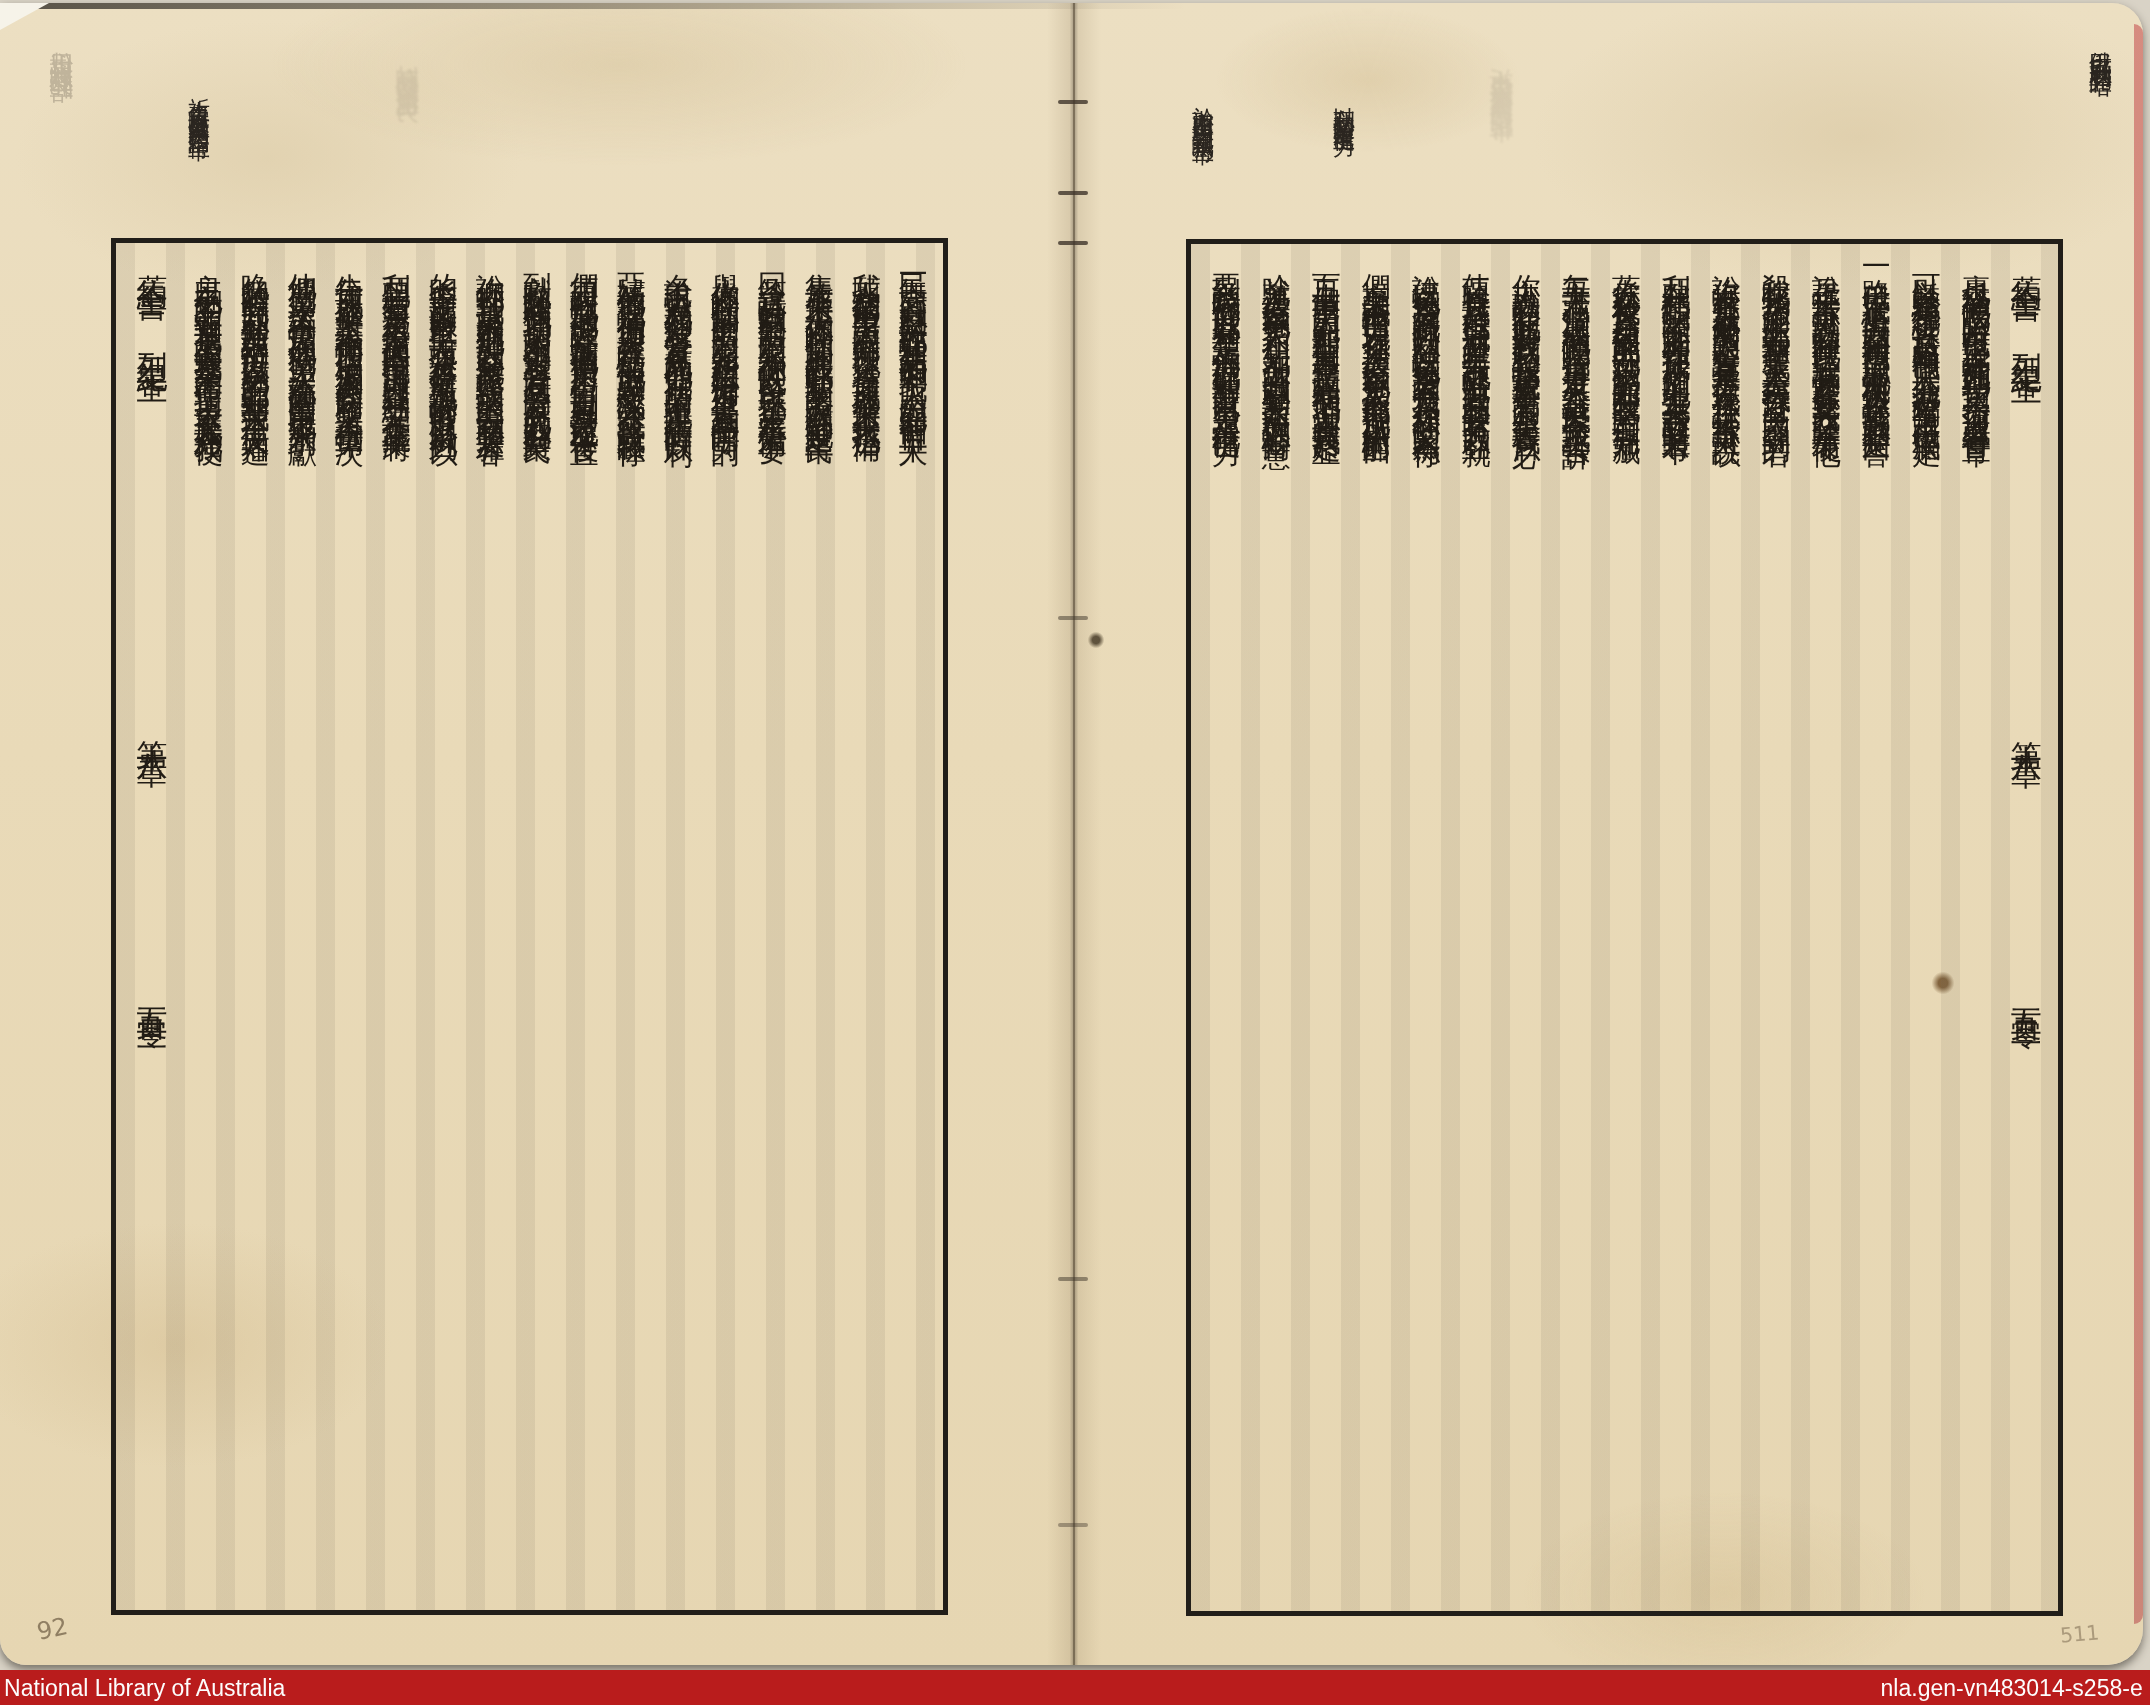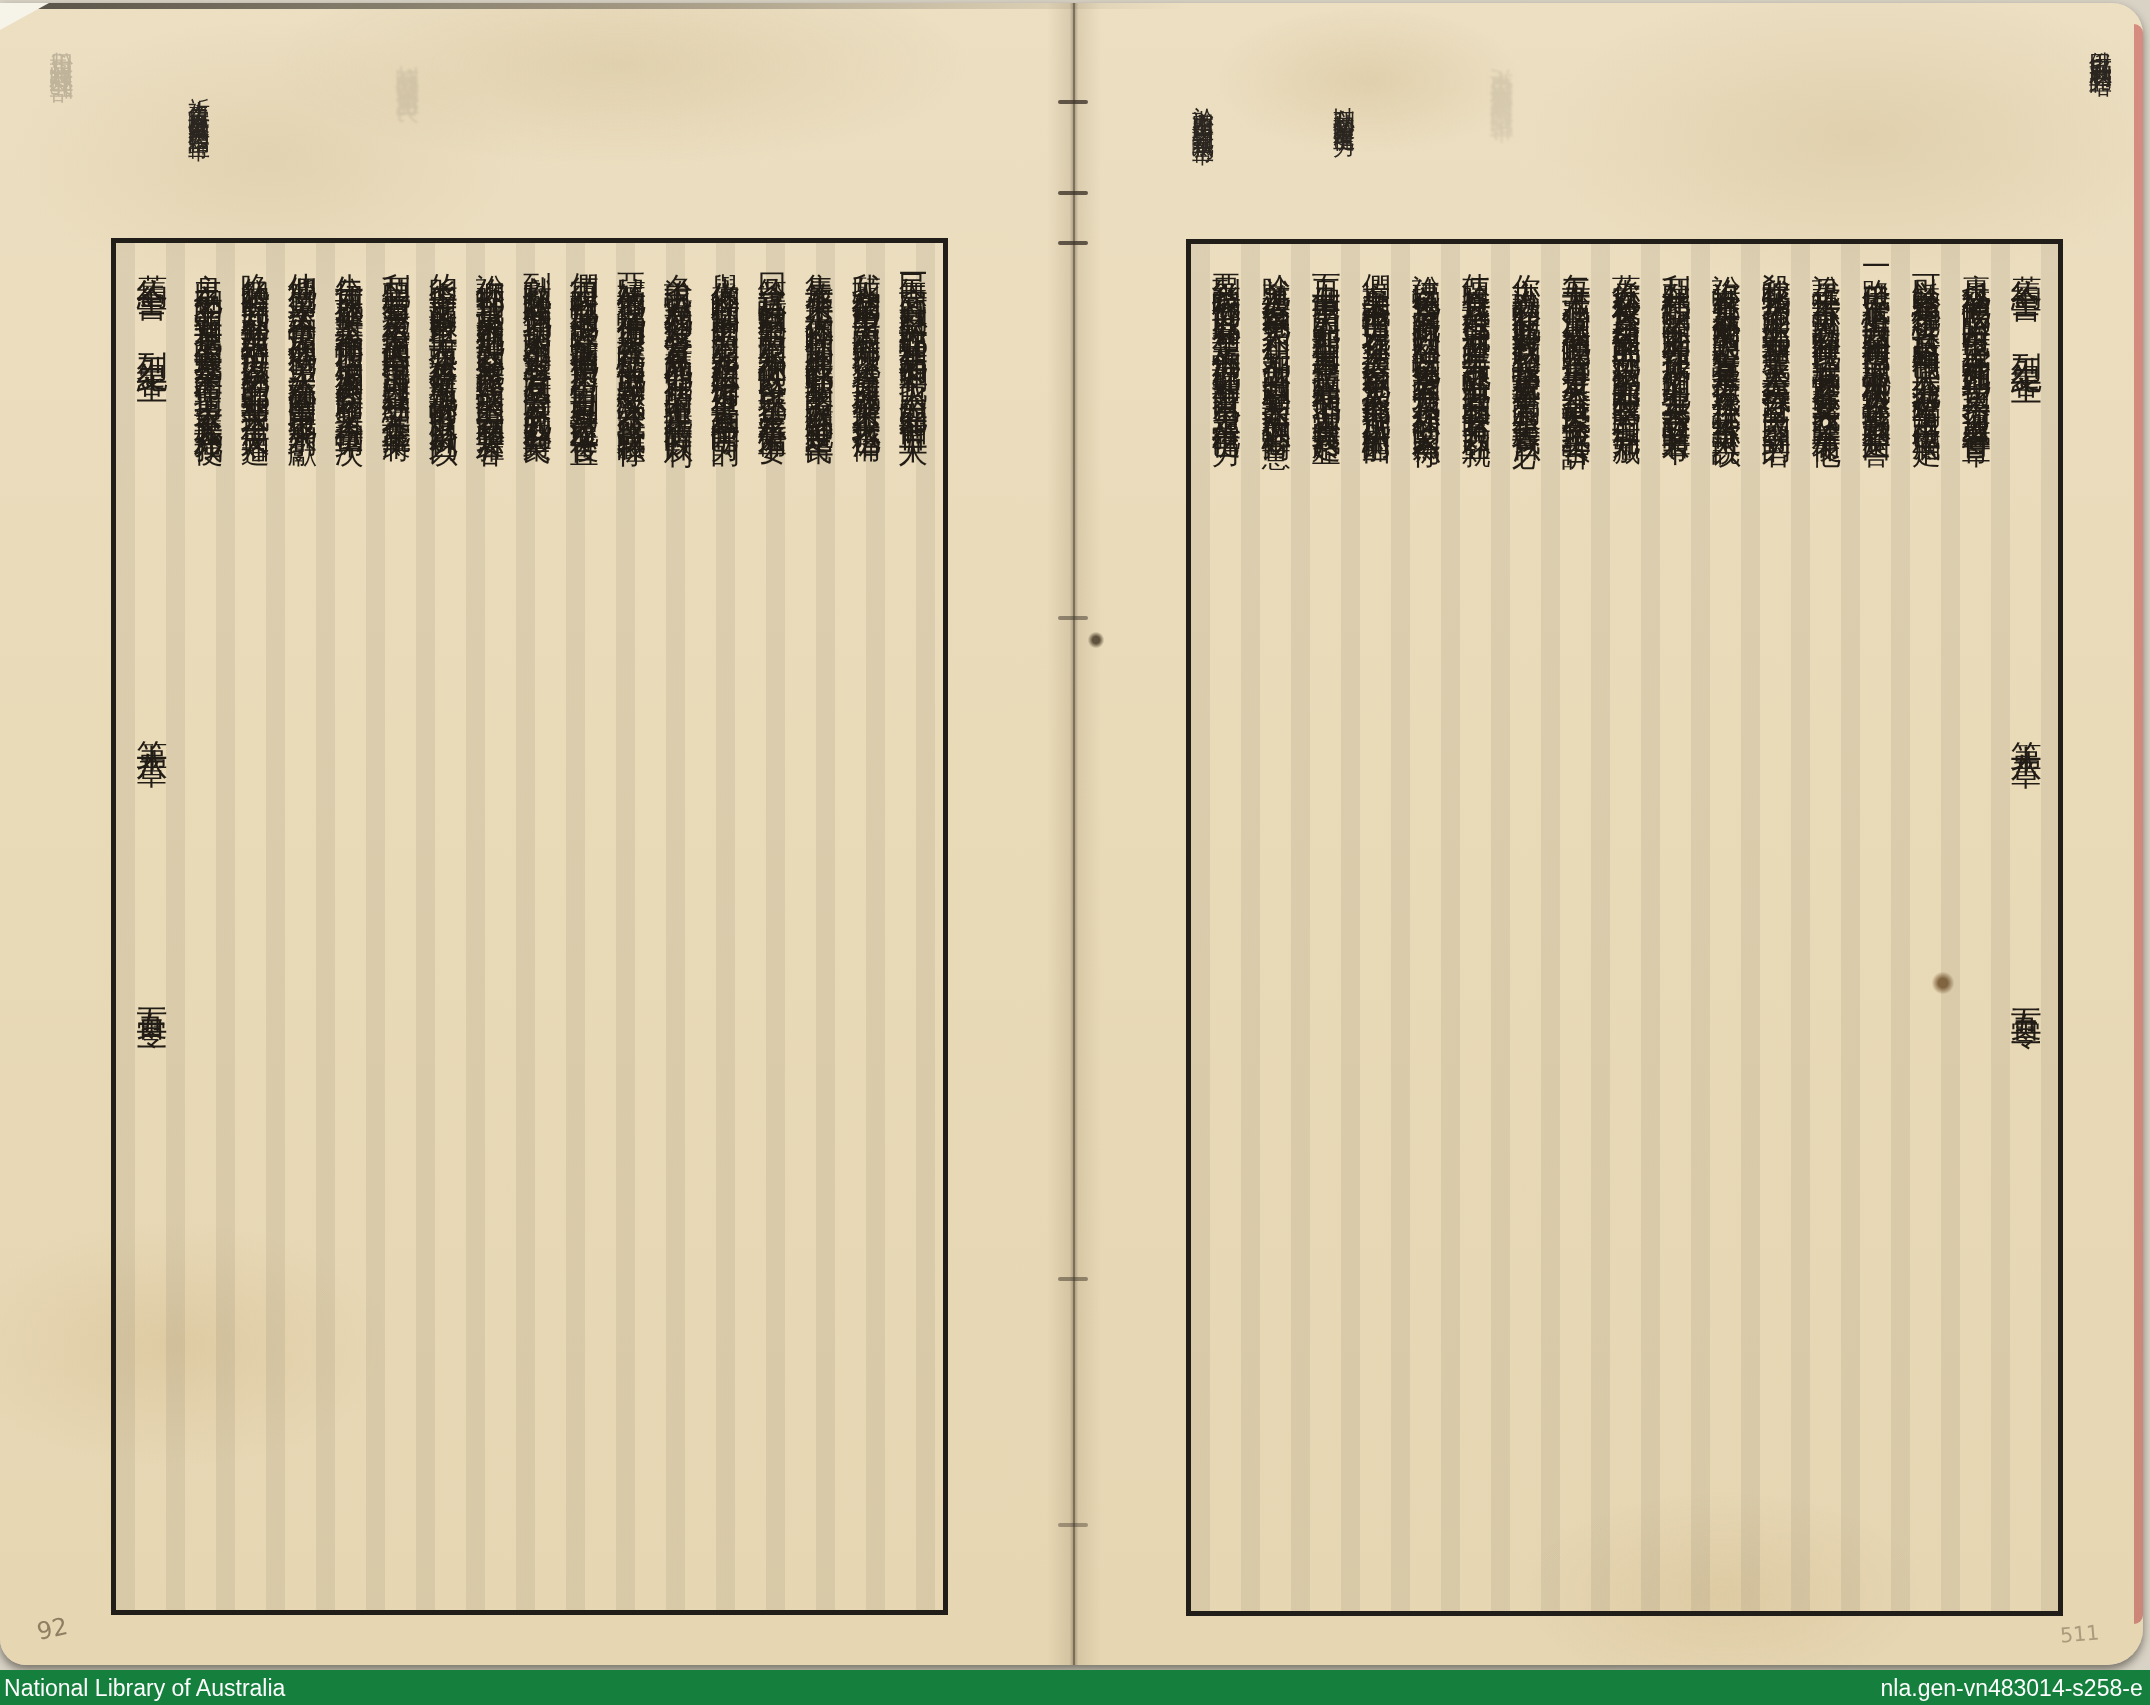--- a/index.html
+++ b/index.html
@@ -60,21 +60,21 @@
     opacity:.16;filter:blur(0.8px);transform:scaleX(-1);font-size:24px;
     letter-spacing:3.1px;line-height:31px;inline-size:170px;}
   #ghost1{left:1486px;top:46px;}
   #ghost2{left:392px;top:43px;}
   #ghost3{left:47px;top:30px;opacity:.34;filter:blur(0.5px);inline-size:129px;line-height:29px;}
   
   .pencil{position:absolute;font-family:"DejaVu Sans",sans-serif;color:#7b6a50;}
   #pencil-left{left:37px;top:1612px;font-size:24px;transform:rotate(-12deg);opacity:.8;}
   #pencil-right{left:2060px;top:1619px;font-size:20.6px;transform:rotate(-5deg);opacity:.55;}
   
-  #footerbar{position:absolute;left:0;bottom:0;width:100%;height:35px;background:#15803d;}
+  #footerbar{position:absolute;left:0;bottom:0;width:100%;height:35px;background:#b91c1c;}
   #footerbar span{position:absolute;color:#fdfdfd;font-family:"Liberation Sans",sans-serif;font-size:23px;top:4.6px;}
   #lib-name{left:4.1px;}
   #img-id{right:8.3px;font-size:22px;top:5.7px;}
 </style>
 </head>
 <body>
 
 <div id="viewport">
   <div id="paper">
     <div id="texture"></div>

